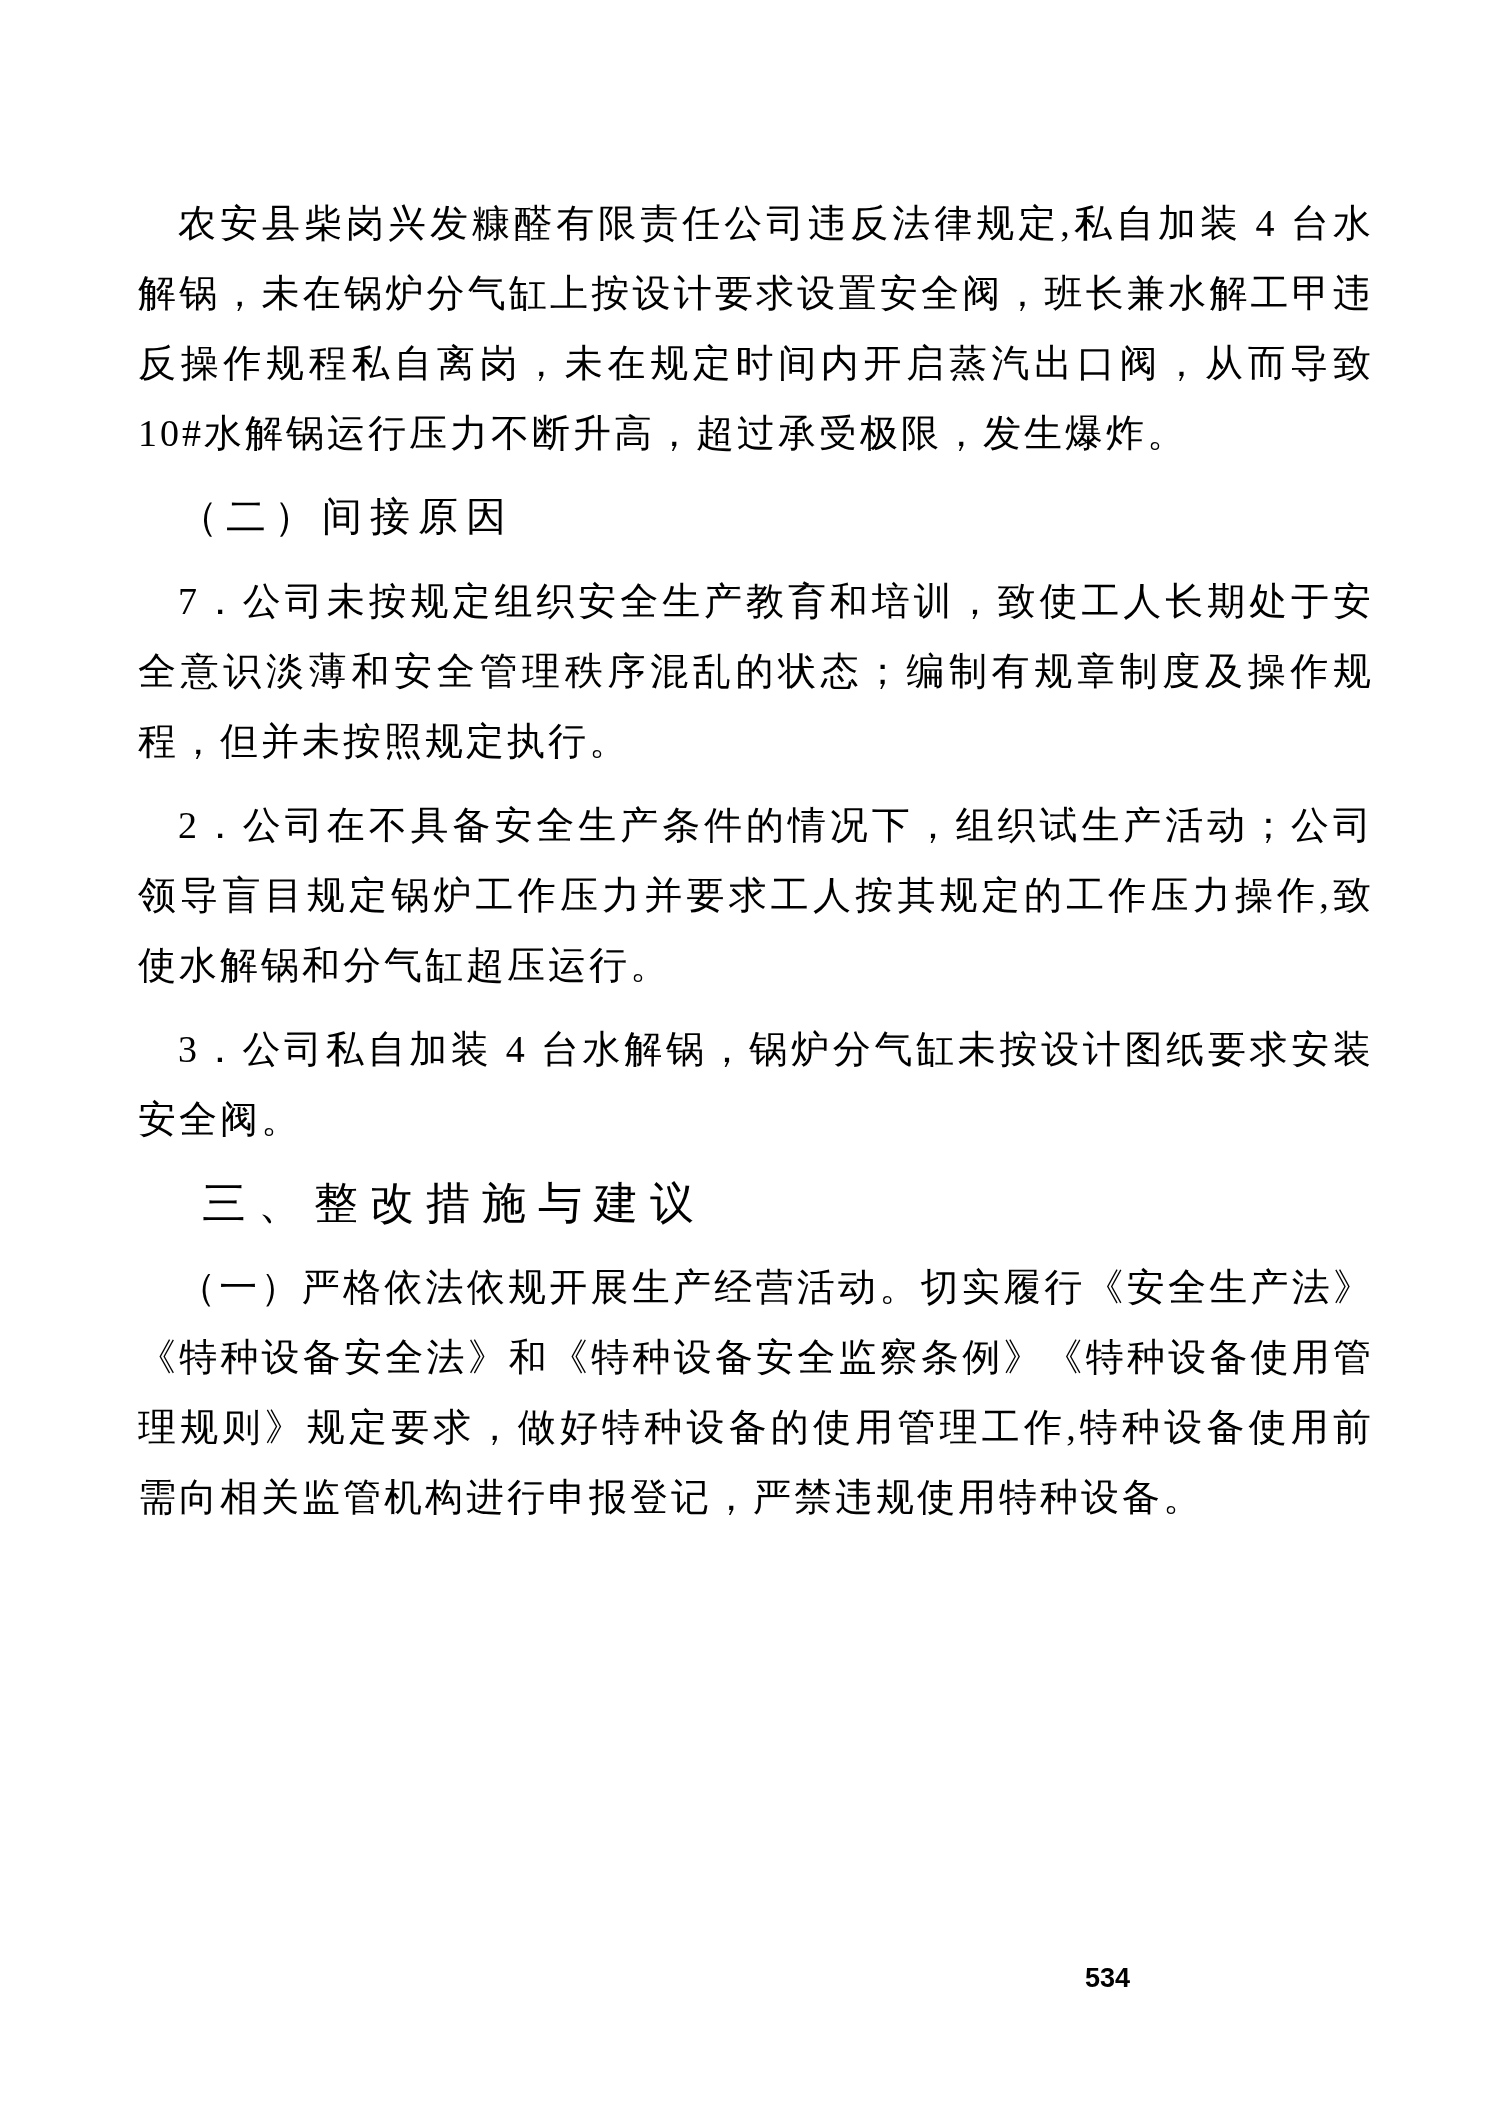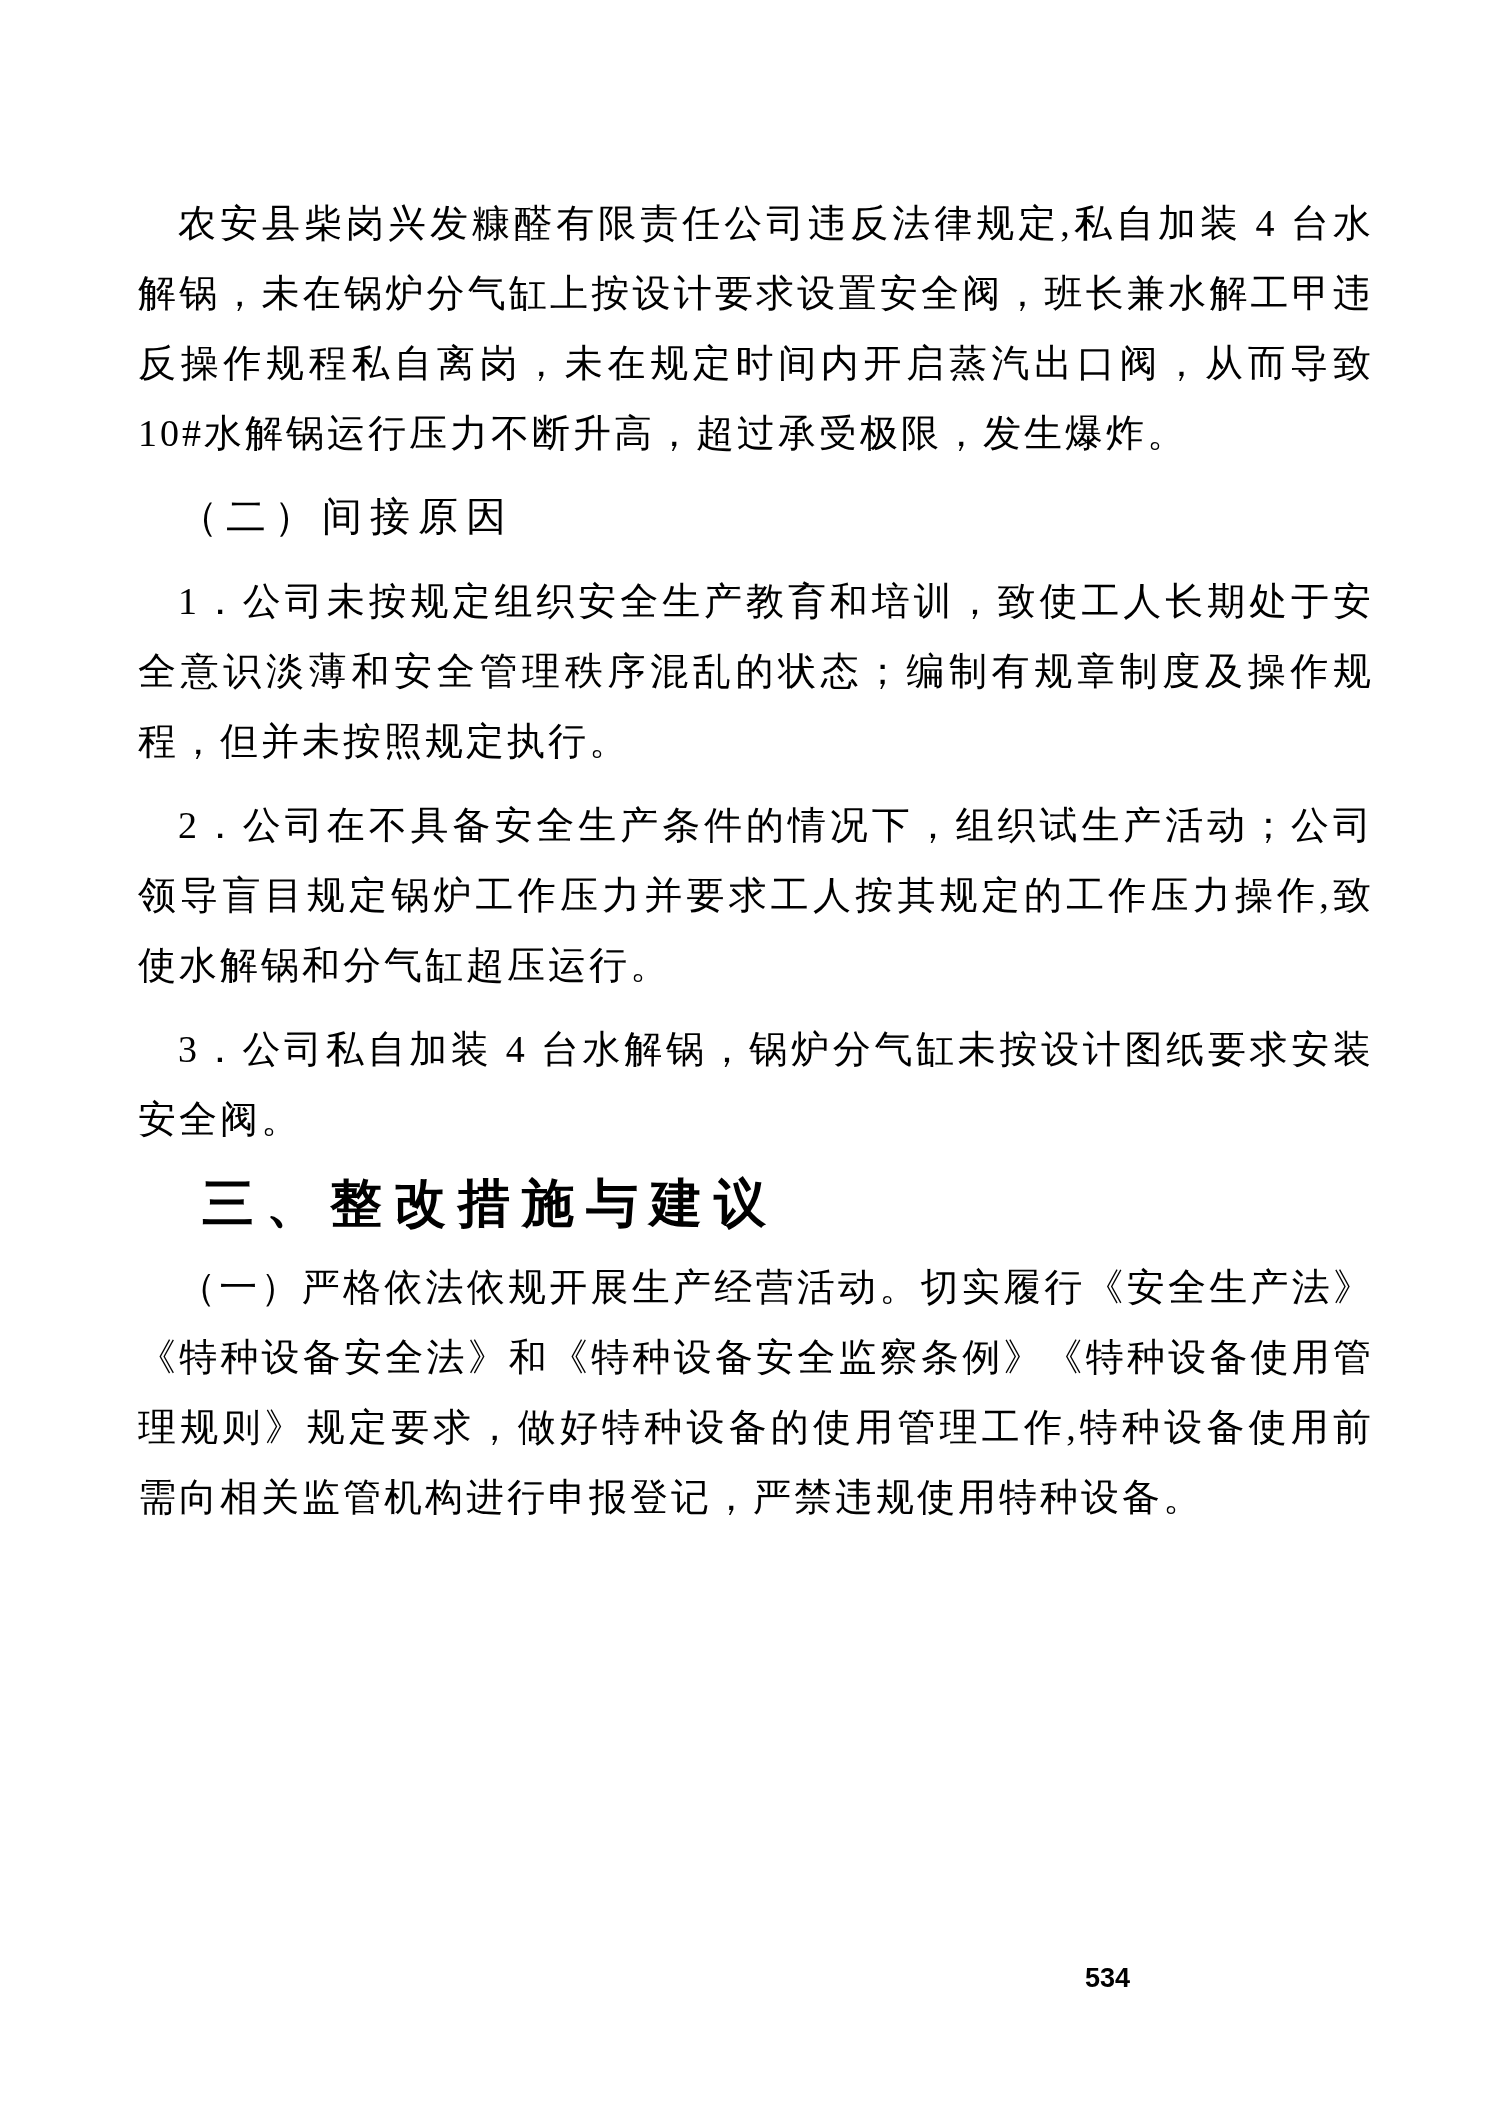--- a/index.html
+++ b/index.html
@@ -41,24 +41,24 @@
     font-family: Liberation Serif, serif;
     font-size: 40px;
     line-height: 70px;
     letter-spacing: 8px;
     font-weight: 400;
     text-indent: 40px;
     color: #000000;
   }
   .heading-main {
     font-family: "Liberation Sans", "DejaVu Sans", sans-serif;
-    font-size: 52px;
+    font-size: 44px;
     line-height: 70px;
     letter-spacing: 12px;
-    font-weight: 700;
+    font-weight: 400;
     margin-left: 64px !important;
     color: #000000;
   }
   .footer {
     position: absolute;
     top: 1962px;
     right: 170px;
     font-weight: bold;
   }
   .pagenum {
@@ -68,21 +68,21 @@
     color: #000000;
   }
 </style>
 </head>
 <body>
 
 <div class="page">
   <div class="content" id="doc-body">
       <p class="body">农安县柴岗兴发糠醛有限责任公司违反法律规定,私自加装 4 台水解锅，未在锅炉分气缸上按设计要求设置安全阀，班长兼水解工甲违反操作规程私自离岗，未在规定时间内开启蒸汽出口阀，从而导致 10#水解锅运行压力不断升高，超过承受极限，发生爆炸。</p>
       <p class="heading-sub">（二）间接原因</p>
-      <p class="body">1．公司未按规定组织安全生产教育和培训，致使工人长期处于安全意识淡薄和安全管理秩序混乱的状态；编制有规章制度及操作规程，但并未按照规定执行。</p>
+      <p class="body">7．公司未按规定组织安全生产教育和培训，致使工人长期处于安全意识淡薄和安全管理秩序混乱的状态；编制有规章制度及操作规程，但并未按照规定执行。</p>
       <p class="body">2．公司在不具备安全生产条件的情况下，组织试生产活动；公司领导盲目规定锅炉工作压力并要求工人按其规定的工作压力操作,致使水解锅和分气缸超压运行。</p>
       <p class="body">3．公司私自加装 4 台水解锅，锅炉分气缸未按设计图纸要求安装安全阀。</p>
       <p class="heading-main">三、整改措施与建议</p>
       <p class="body">（一）严格依法依规开展生产经营活动。切实履行《安全生产法》《特种设备安全法》和《特种设备安全监察条例》《特种设备使用管理规则》规定要求，做好特种设备的使用管理工作,特种设备使用前需向相关监管机构进行申报登记，严禁违规使用特种设备。</p>
     </div>
   <div class="footer">
     <span class="pagenum">534</span>
   </div>
 </div>
 

